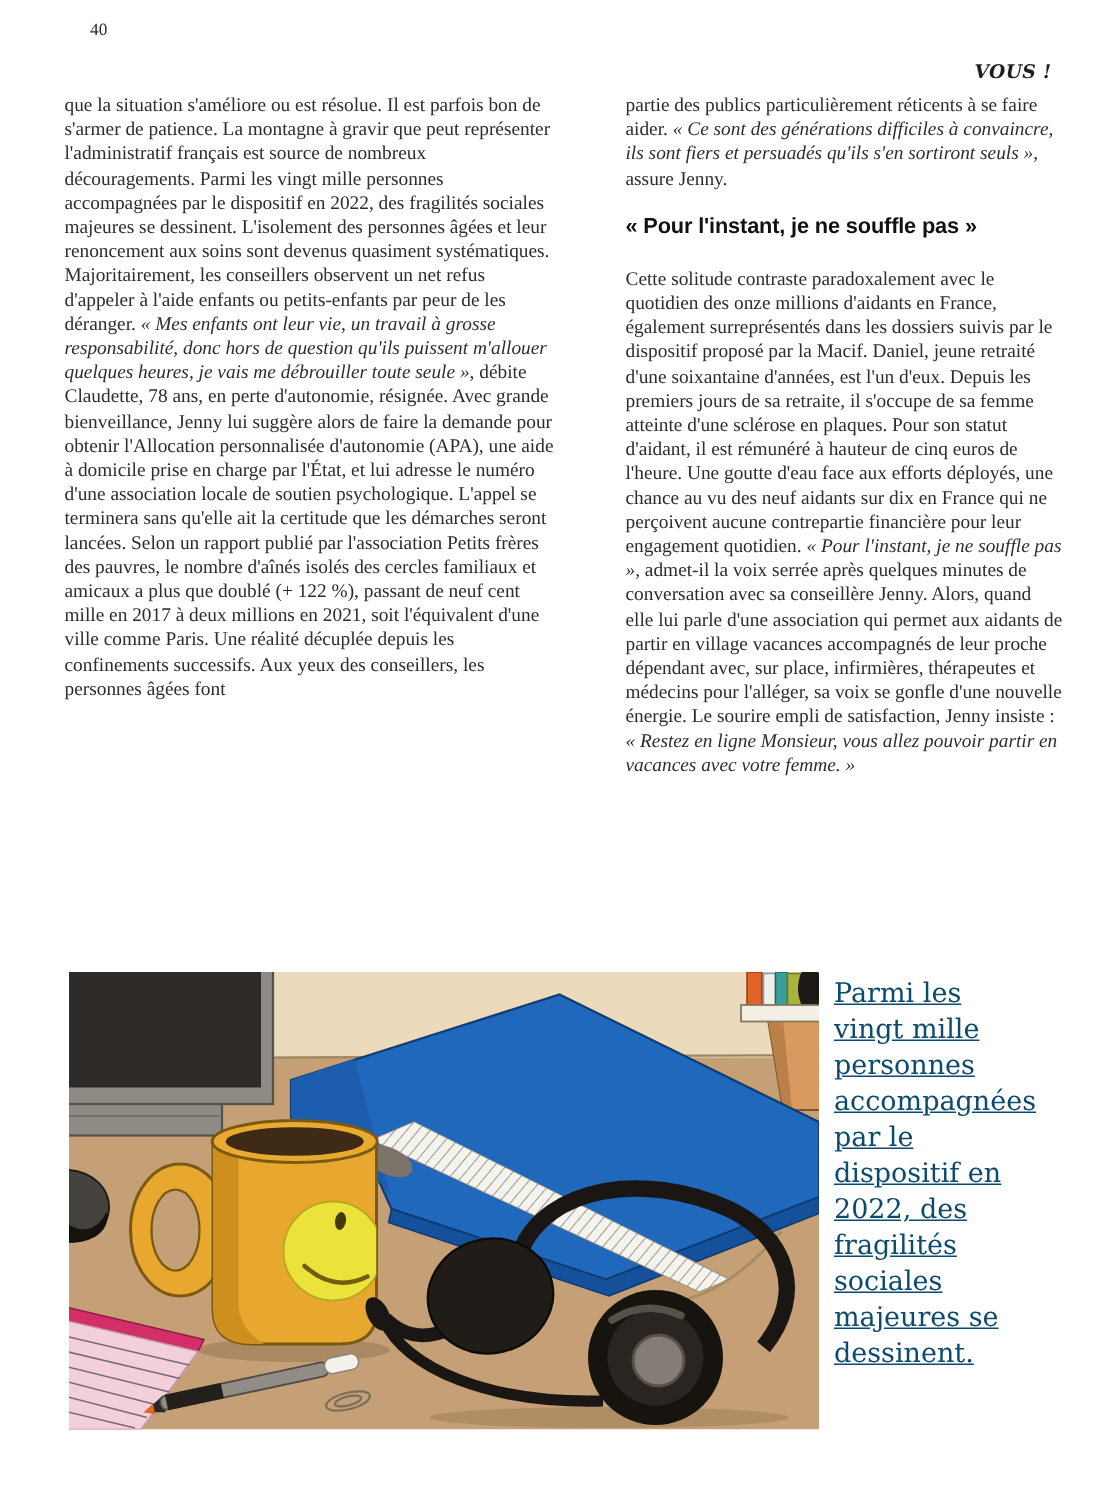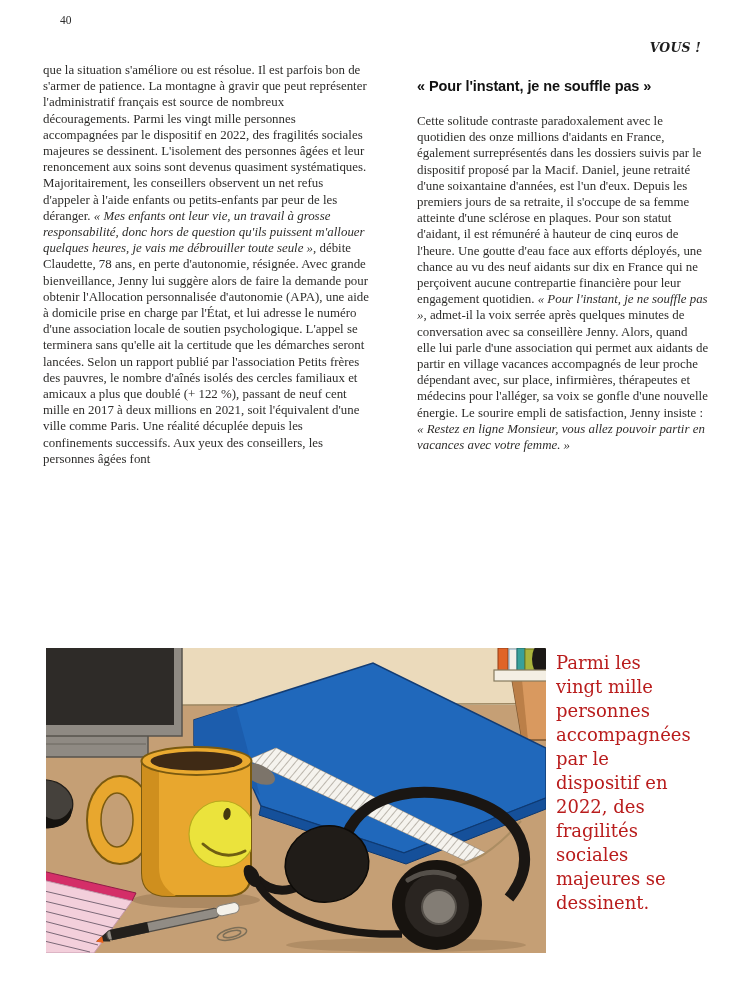--- a/index.html
+++ b/index.html
@@ -24,20 +24,21 @@
 
 <div class="page">
 
   <span class="pagenum">40</span>
   <span class="masthead">VOUS !</span>
 
   <div class="col col-left" id="col-left">
       <p class="para"><span>que la situation s'améliore ou est résolue. Il est parfois bon de s'armer de patience. La montagne à gravir que peut représenter l'administratif français est source de nombreux découragements. Parmi les vingt mille personnes accompagnées par le dispositif en 2022, des fragilités sociales majeures se dessinent. L'isolement des personnes âgées et leur renoncement aux soins sont devenus quasiment systématiques. Majoritairement, les conseillers observent un net refus d'appeler à l'aide enfants ou petits-enfants par peur de les déranger. </span><span class="it">« Mes enfants ont leur vie, un travail à grosse responsabilité, donc hors de question qu'ils puissent m'allouer quelques heures, je vais me débrouiller toute seule »</span><span>, débite Claudette, 78 ans, en perte d'autonomie, résignée. Avec grande bienveillance, Jenny lui suggère alors de faire la demande pour obtenir l'Allocation personnalisée d'autonomie (APA), une aide à domicile prise en charge par l'État, et lui adresse le numéro d'une association locale de soutien psychologique. L'appel se terminera sans qu'elle ait la certitude que les démarches seront lancées. Selon un rapport publié par l'association Petits frères des pauvres, le nombre d'aînés isolés des cercles familiaux et amicaux a plus que doublé (+ 122 %), passant de neuf cent mille en 2017 à deux millions en 2021, soit l'équivalent d'une ville comme Paris. Une réalité décuplée depuis les confinements successifs. Aux yeux des conseillers, les personnes âgées font</span></p>
     </div>
   <div class="col col-right" id="col-right">
+      <p class="para"><span>partie des publics particulièrement réticents à se faire aider. </span><span class="it">« Ce sont des générations difficiles à convaincre, ils sont fiers et persuadés qu'ils s'en sortiront seuls »</span><span>, assure Jenny.</span></p>
       <h2 class="subhead">« Pour l'instant, je ne souffle pas »</h2>
       <p class="para"><span>Cette solitude contraste paradoxalement avec le quotidien des onze millions d'aidants en France, également surreprésentés dans les dossiers suivis par le dispositif proposé par la Macif. Daniel, jeune retraité d'une soixantaine d'années, est l'un d'eux. Depuis les premiers jours de sa retraite, il s'occupe de sa femme atteinte d'une sclérose en plaques. Pour son statut d'aidant, il est rémunéré à hauteur de cinq euros de l'heure. Une goutte d'eau face aux efforts déployés, une chance au vu des neuf aidants sur dix en France qui ne perçoivent aucune contrepartie financière pour leur engagement quotidien. </span><span class="it">« Pour l'instant, je ne souffle pas »</span><span>, admet-il la voix serrée après quelques minutes de conversation avec sa conseillère Jenny. Alors, quand elle lui parle d'une association qui permet aux aidants de partir en village vacances accompagnés de leur proche dépendant avec, sur place, infirmières, thérapeutes et médecins pour l'alléger, sa voix se gonfle d'une nouvelle énergie. Le sourire empli de satisfaction, Jenny insiste : </span><span class="it">« Restez en ligne Monsieur, vous allez pouvoir partir en vacances avec votre femme. »</span></p>
     </div>
 
   <figure class="illustration" style="margin:0">
     <svg width="500" height="305" viewBox="0 0 500 305" xmlns="http://www.w3.org/2000/svg">
       <defs>
         <pattern id="hatch" width="6" height="6" patternUnits="userSpaceOnUse" patternTransform="rotate(40)">
           <rect width="6" height="6" fill="#f5f3ee"></rect>
           <line x1="0" y1="0" x2="0" y2="6" stroke="#938b7f" stroke-width="1.4"></line>
@@ -143,15 +144,15 @@
             <circle cx="391" cy="257" r="45" fill="#17130f"></circle>
             <circle cx="391" cy="257" r="32" fill="#2a2521"></circle>
             <path d="M 362,232 q 22,-14 46,-3" fill="none" stroke="#55504a" stroke-width="5" stroke-linecap="round"></path>
             <circle cx="393" cy="259" r="17" fill="#837d75" stroke="#55504a" stroke-width="2"></circle>
           </g>
         </g>
       </g>
     </svg>
   </figure>
 
-  <aside class="pull-quote" style="color: #b91c1c;">Parmi les vingt mille personnes accompagnées par le dispositif en 2022, des fragilités sociales majeures se dessinent.</aside>
+  <aside class="pull-quote" style="color: #0c4a6e; text-decoration: underline;">Parmi les vingt mille personnes accompagnées par le dispositif en 2022, des fragilités sociales majeures se dessinent.</aside>
 
 </div>
 
 </body></html>

